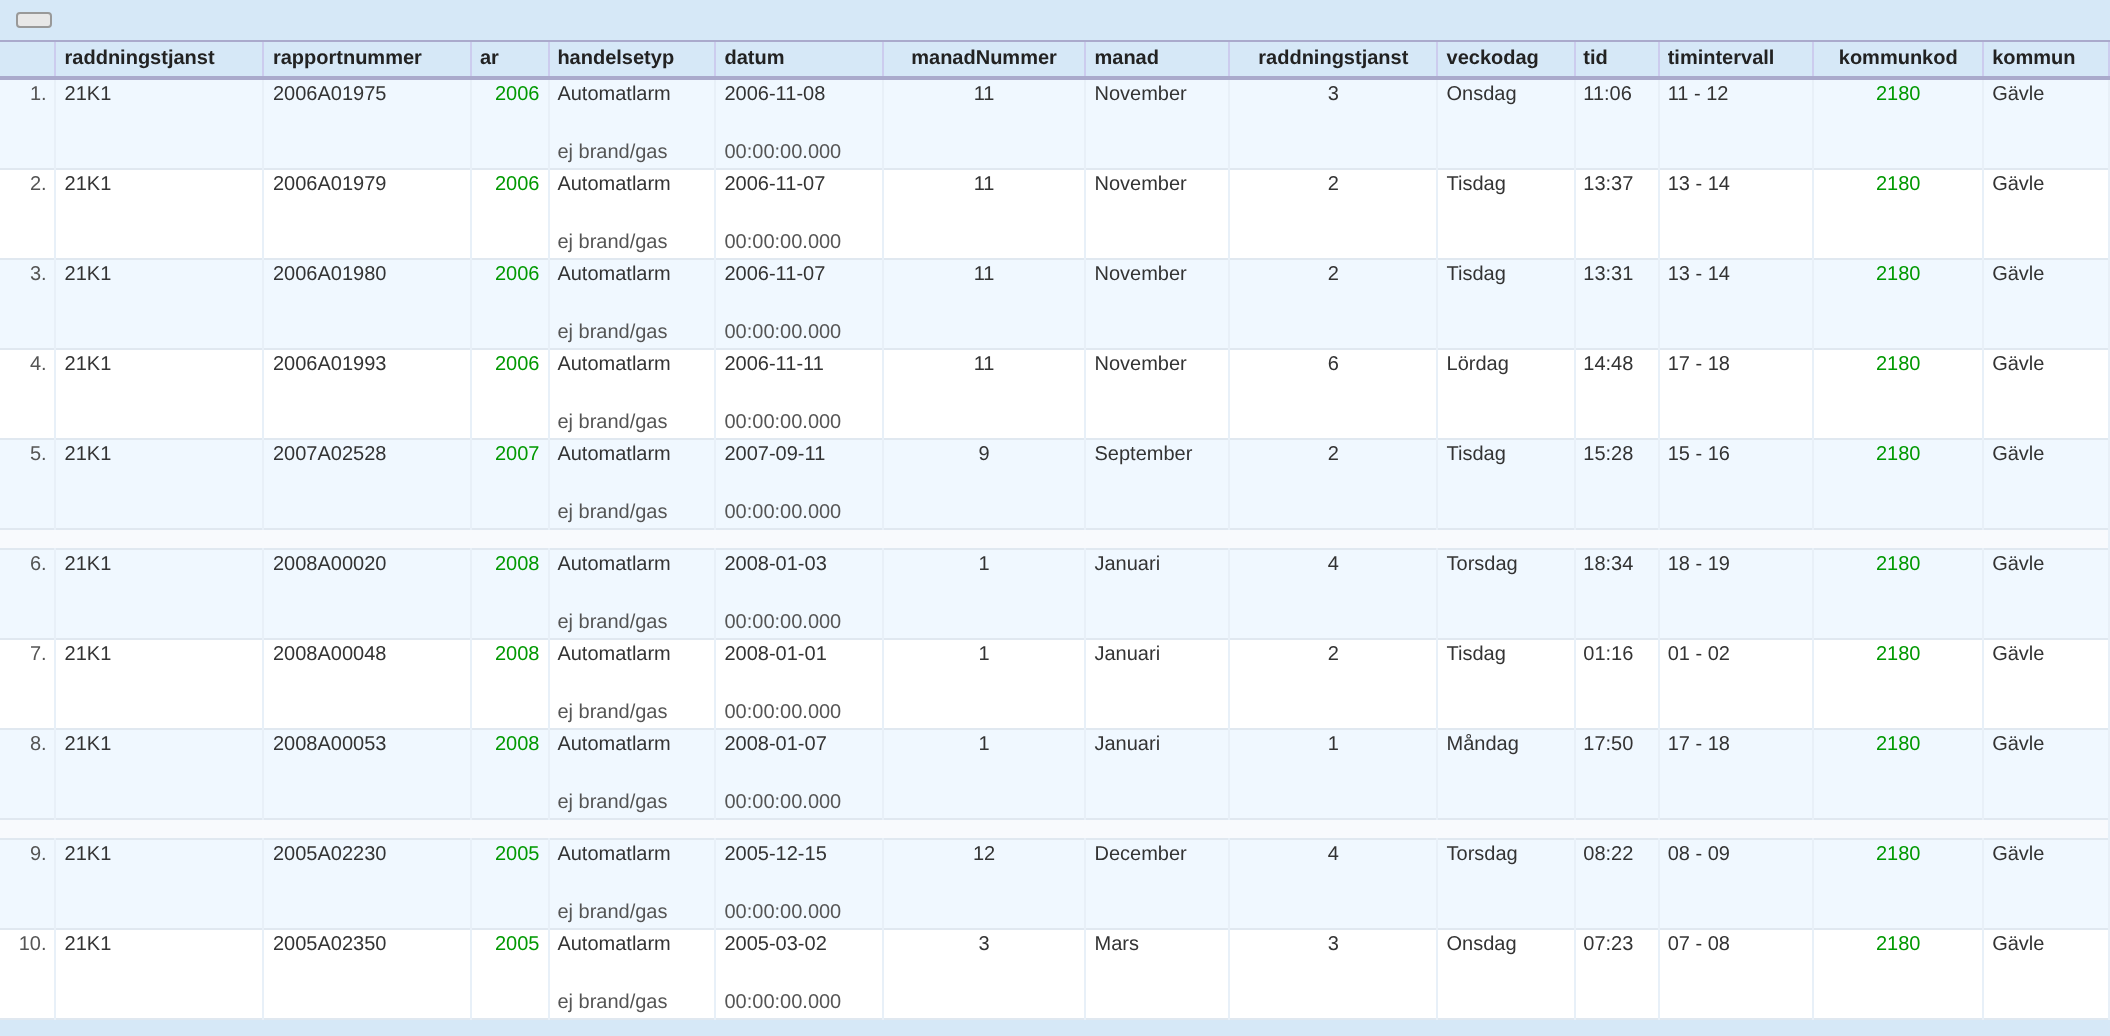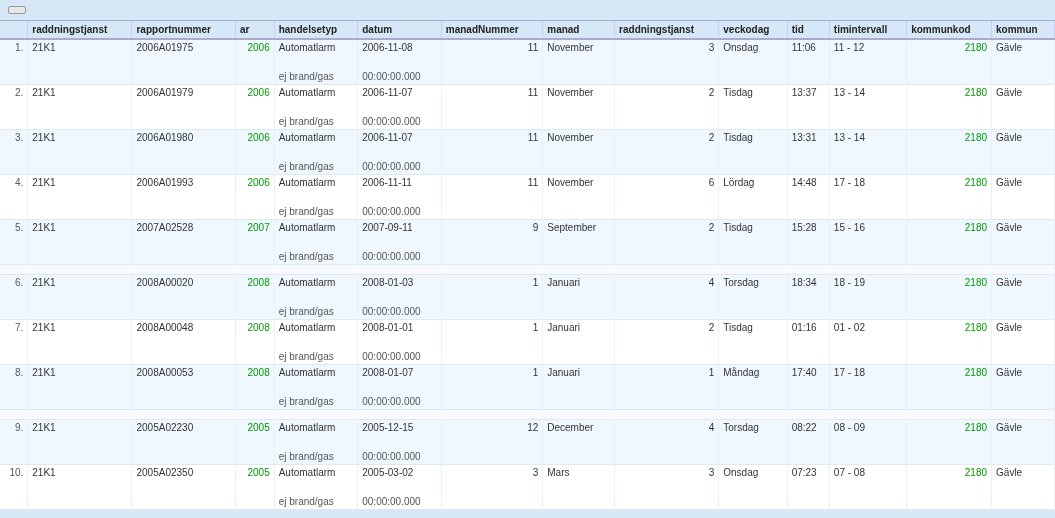--- a/index.html
+++ b/index.html
@@ -48,21 +48,21 @@
       padding: 3px 4px;
       text-align: left;
       font-weight: bold;
       border-right: 1px solid #cce;
       border-bottom: 2px solid #aac;
       white-space: nowrap;
       color: #222;
     }
 
     thead th.num-col {
-      text-align: left;
+      text-align: center;
     }
 
     tbody tr {
       border-bottom: 1px solid #e0e8f0;
     }
 
     tbody tr:nth-child(odd) {
       background: #f0f8ff;
     }
     tbody tr:nth-child(even) {
@@ -83,21 +83,21 @@
       padding-right: 4px;
     }
 
     .year-cell {
       color: #009900;
       font-weight: normal;
       text-align: right;
     }
 
     .num-right {
-      text-align: right;
+      text-align: center;
     }
 
     .datum-cell {
       color: #333;
     }
 
     .datum-sub {
       color: #555;
       display: block;
       margin-top: 18px;
@@ -258,21 +258,21 @@
     <td class="row-num">8.</td>
     <td>21K1</td>
     <td>2008A00053</td>
     <td class="year-cell">2008</td>
     <td>Automatlarm<span class="datum-sub">ej brand/gas</span></td>
     <td class="datum-cell">2008-01-07<span class="datum-sub">00:00:00.000</span></td>
     <td class="num-right">1</td>
     <td>Januari</td>
     <td class="num-right">1</td>
     <td>Måndag</td>
-    <td>17:40</td>
+    <td>17:50</td>
     <td>17 - 18</td>
     <td class="num-right year-cell">2180</td>
     <td>Gävle</td>
   </tr>
         <tr class="spacer-row">
           <td colspan="14" style="height:10px;"></td>
         </tr>
         <tr>
     <td class="row-num">9.</td>
     <td>21K1</td>

